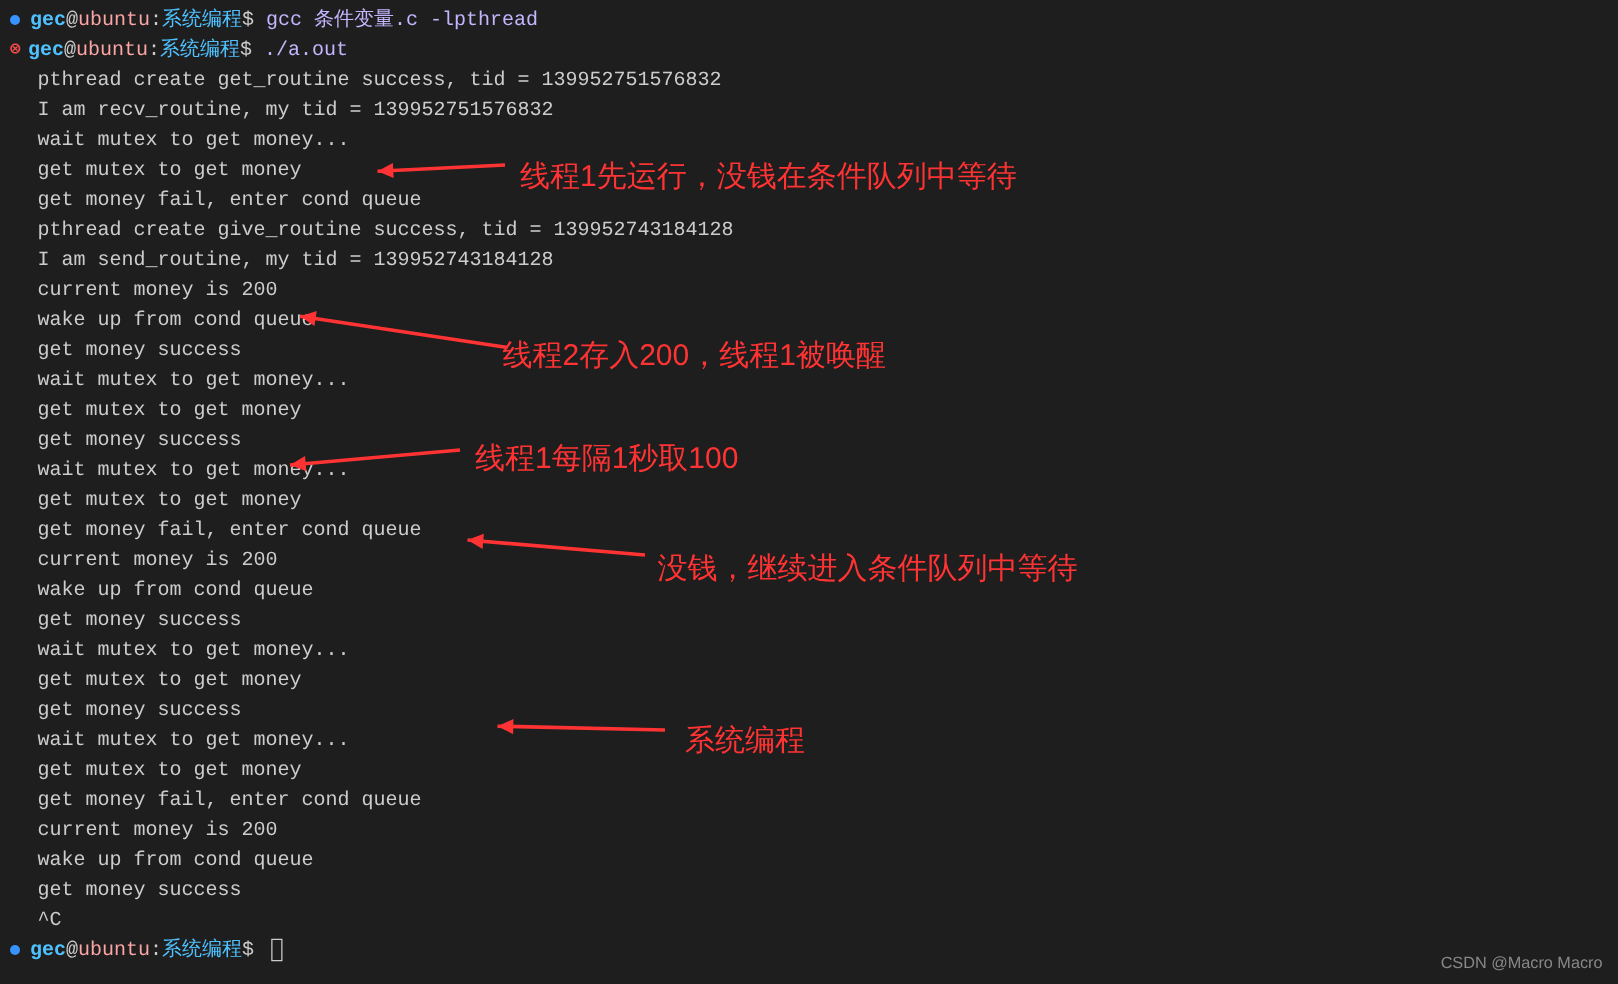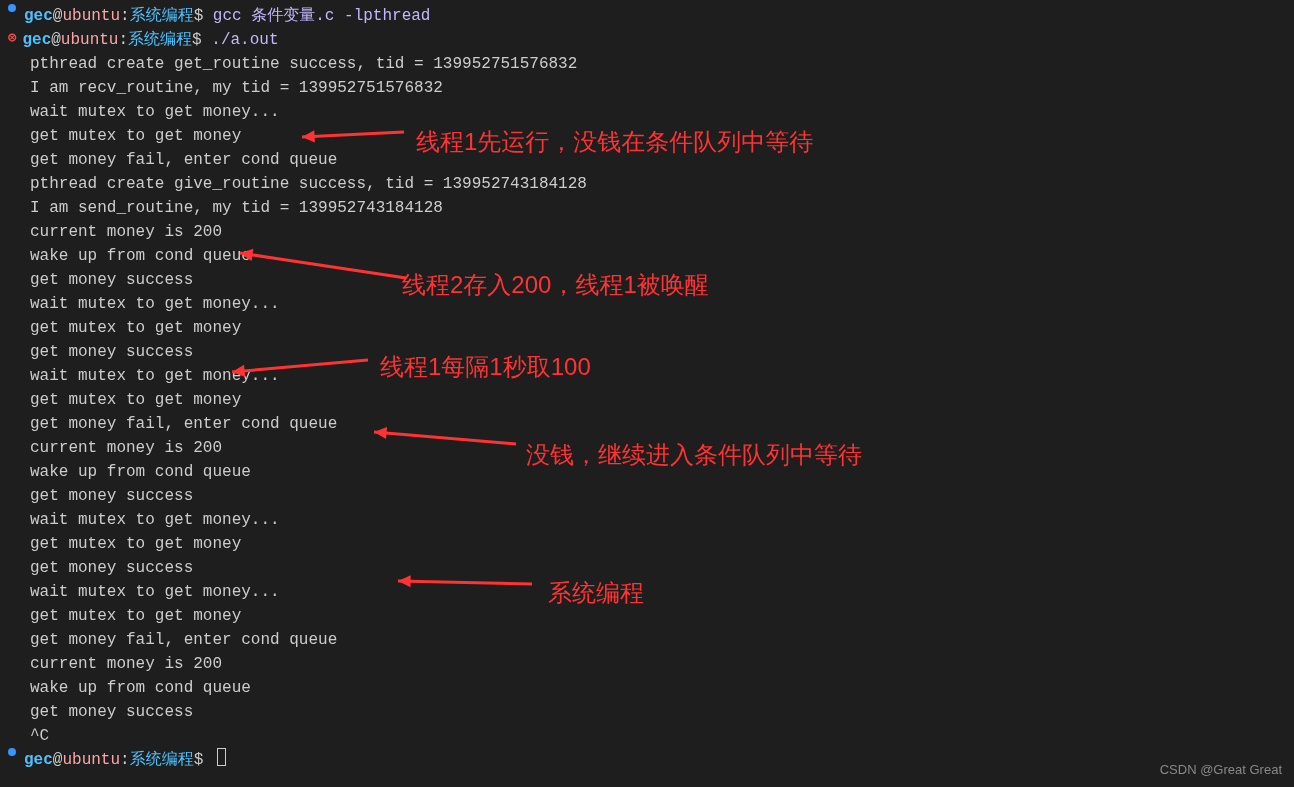--- a/index.html
+++ b/index.html
@@ -16,21 +16,21 @@
       width: 1294px;
       height: 787px;
       position: relative;
       overflow: hidden;
     }
     .terminal {
       padding: 4px 8px;
     }
     .prompt-line {
       display: flex;
-      align-items: flex-start;
+      align-items: center;
       white-space: pre;
     }
     .dot {
       width: 8px;
       height: 8px;
       border-radius: 50%;
       margin-right: 8px;
       flex-shrink: 0;
     }
     .dot-blue {
@@ -202,13 +202,13 @@
   </svg>
     </div>
     <div class="arrow" style="left: 386px; top: 569px; width: 158px; height: 27px;">
       <svg width="158" height="27">
     <line x1="146" y1="15" x2="12" y2="12" stroke="#ff3333" stroke-width="3"></line>
     <polygon points="12,12 24.746363562157697,6.209471877168845 24.474444878334985,18.35517308791681" fill="#ff3333"></polygon>
   </svg>
     </div>
   </div>
 
-<div class="watermark">CSDN @Great Great</div>
+<div class="watermark">CSDN @Macro Macro</div>
 
 </body></html>

